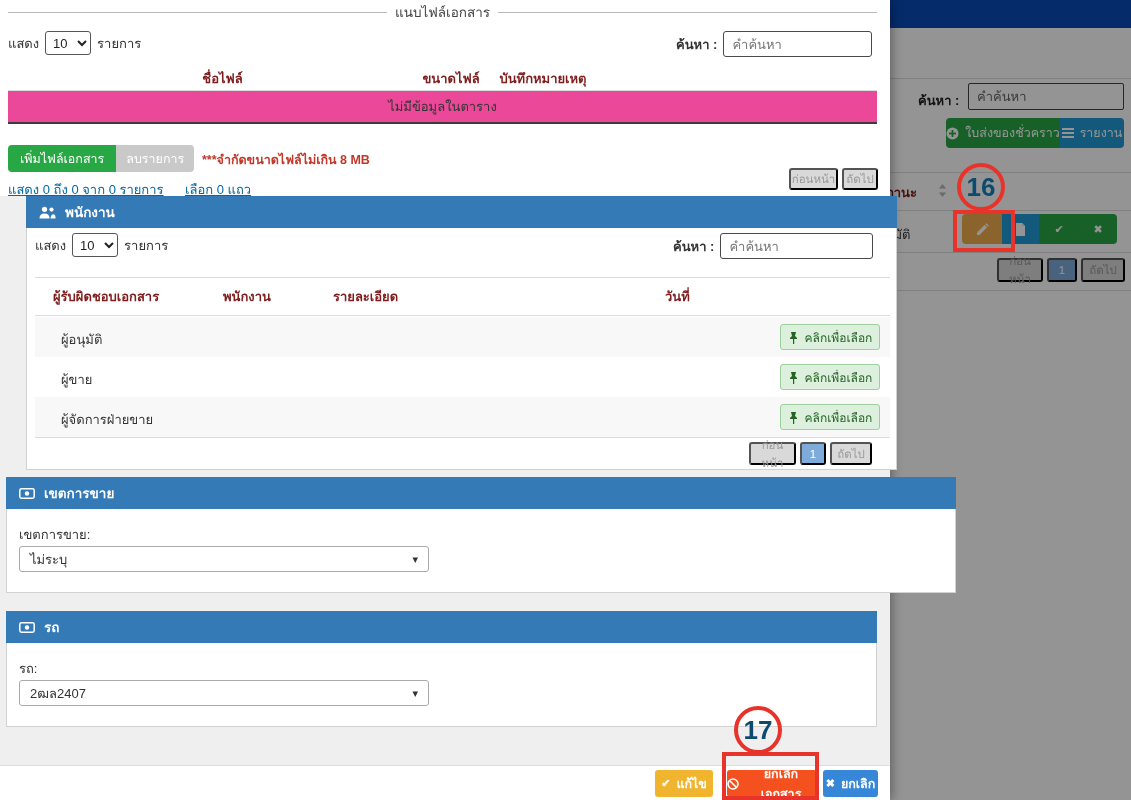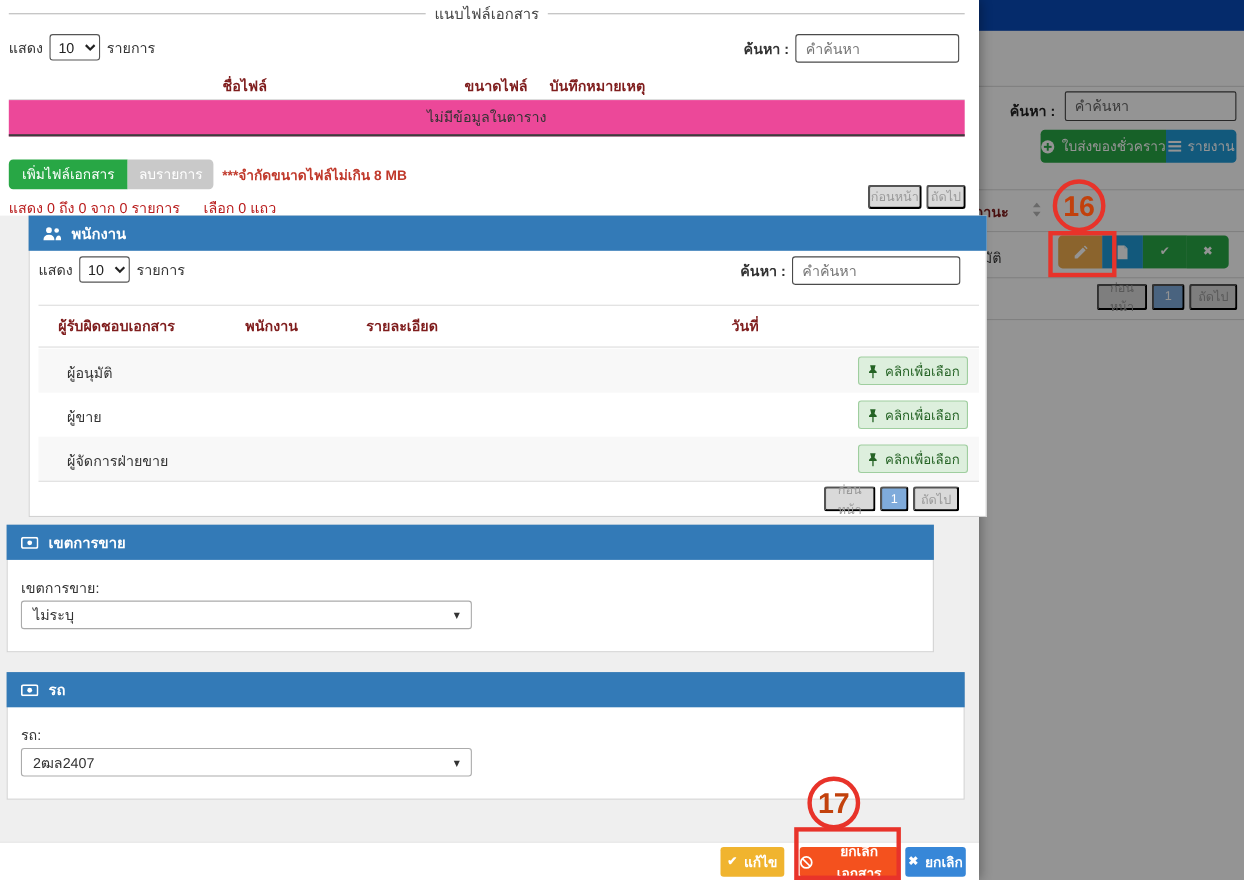--- a/index.html
+++ b/index.html
@@ -32,40 +32,40 @@
   .m-title-row .line { flex:1; border-top:1px solid #b9b9b9; height:0; }
   .m-title { font-size:13.5px; color:#444; }
 
   .ctl { display:flex; align-items:center; gap:6px; font-size:13px; color:#333; }
   .ctl select { width:46px; height:24px; border:1px solid #555; border-radius:3px; background:#fff; font-size:13px; padding-left:3px; color:#222; }
   .m-input { border:1px solid #4a4a4a; border-radius:3px; background:#fff; font-size:13px; padding:4px 8px; width:149px; height:26px; color:#333; }
   .m-input::placeholder { color:#777; }
   .th { font-size:13px; font-weight:bold; color:#7f1d1d; }
   .empty-row { background:#ec4899; display:flex; align-items:center; justify-content:center; font-size:13px; color:#333; border-bottom:2px solid #3c3c3c; }
   .warn { color:#c0392b; font-weight:bold; font-size:12.5px; }
-  .sum { font-size:13px; color:#b91c1c; }
+  .sum { font-size:13px; color:#0369a1;text-decoration:underline; }
 
   .gray-area { left:0; top:196px; width:890px; height:569px; background:#efefef; }
   .card { background:#fff; border:1px solid #d2d2d2; position:absolute; }
   .card-header { position:absolute; left:-1px; top:-1px; right:-1px; height:32px; background:#337ab7; color:#fff; display:flex; align-items:center; gap:9px; padding-left:13px; font-size:13.5px; font-weight:bold; }
   .row-strip { background:#f8f8f8; }
   .row-label { position:absolute; left:26px; font-size:13px; color:#333; }
   .pick-btn { display:flex; align-items:center; justify-content:center; gap:6px; background:#ddefdd; border:1px solid #9fce9f; border-radius:3px; color:#256325; font-size:12px; cursor:pointer; }
   .dd { border:1px solid #ababab; border-radius:3px; background:#fff; display:flex; align-items:center; font-size:13px; color:#333; padding:0 10px; justify-content:space-between; cursor:pointer; }
   .dd .caret { color:#333; font-size:11px; }
   .fld-label { font-size:13px; color:#333; }
 
   .footer-bar { left:0; top:765px; width:890px; height:35px; background:#fff; border-top:1px solid #ddd; }
   .fbtn { position:absolute; height:27px; font-weight:bold; }
   .btn-orange { background:#f4511e; }
   .btn-blue { background:#3787d8; }
   .btn-amber { background:#f0b42f; }
 
   
-  .anno { z-index:10; border:4px solid #e8332a; color:#c2410c; }
+  .anno { z-index:10; border:4px solid #e8332a; color:#0c4a6e; }
   .anno-circle { border-radius:50%; display:flex; align-items:center; justify-content:center; font-size:26px; font-weight:bold; background:transparent; }
   .anno-rect { background:transparent; }
 
   .ico { display:inline-flex; align-items:center; }
   .uni { font-size:11px; line-height:1; }
 </style>
 </head>
 <body>
 
 <div class="stage">
@@ -255,21 +255,21 @@
       </div>
       <div class="abs hline" style="left:8px; top:240px; width:855px;"></div>
 
       <div class="abs" style="left:722px; top:245px; display:flex; gap:4px;">
         <button class="pg-btn" style="width:47px; height:23px;">ก่อนหน้า</button>
         <button class="pg-btn pg-active" style="width:26px; height:23px;">1</button>
         <button class="pg-btn" style="width:42px; height:23px;">ถัดไป</button>
       </div>
     </div>
 
-    <div class="card" style="left:6px; top:477px; width:843px; height:116px;">
+    <div class="card" style="left:6px; top:477px; width:950px; height:116px;">
       <div class="card-header">
         <span class="ico">
             <svg width="16" height="11" viewBox="0 0 16 11">
               <rect x="0.8" y="0.8" width="14.4" height="9.4" rx="1.6" fill="none" stroke="#fff" stroke-width="1.5"></rect>
               <circle cx="8" cy="5.5" r="2.2" fill="#fff"></circle>
             </svg>
           </span>
         <span>เขตการขาย</span>
       </div>
       <span class="abs fld-label" style="left:12px; top:46px;">เขตการขาย:</span>

